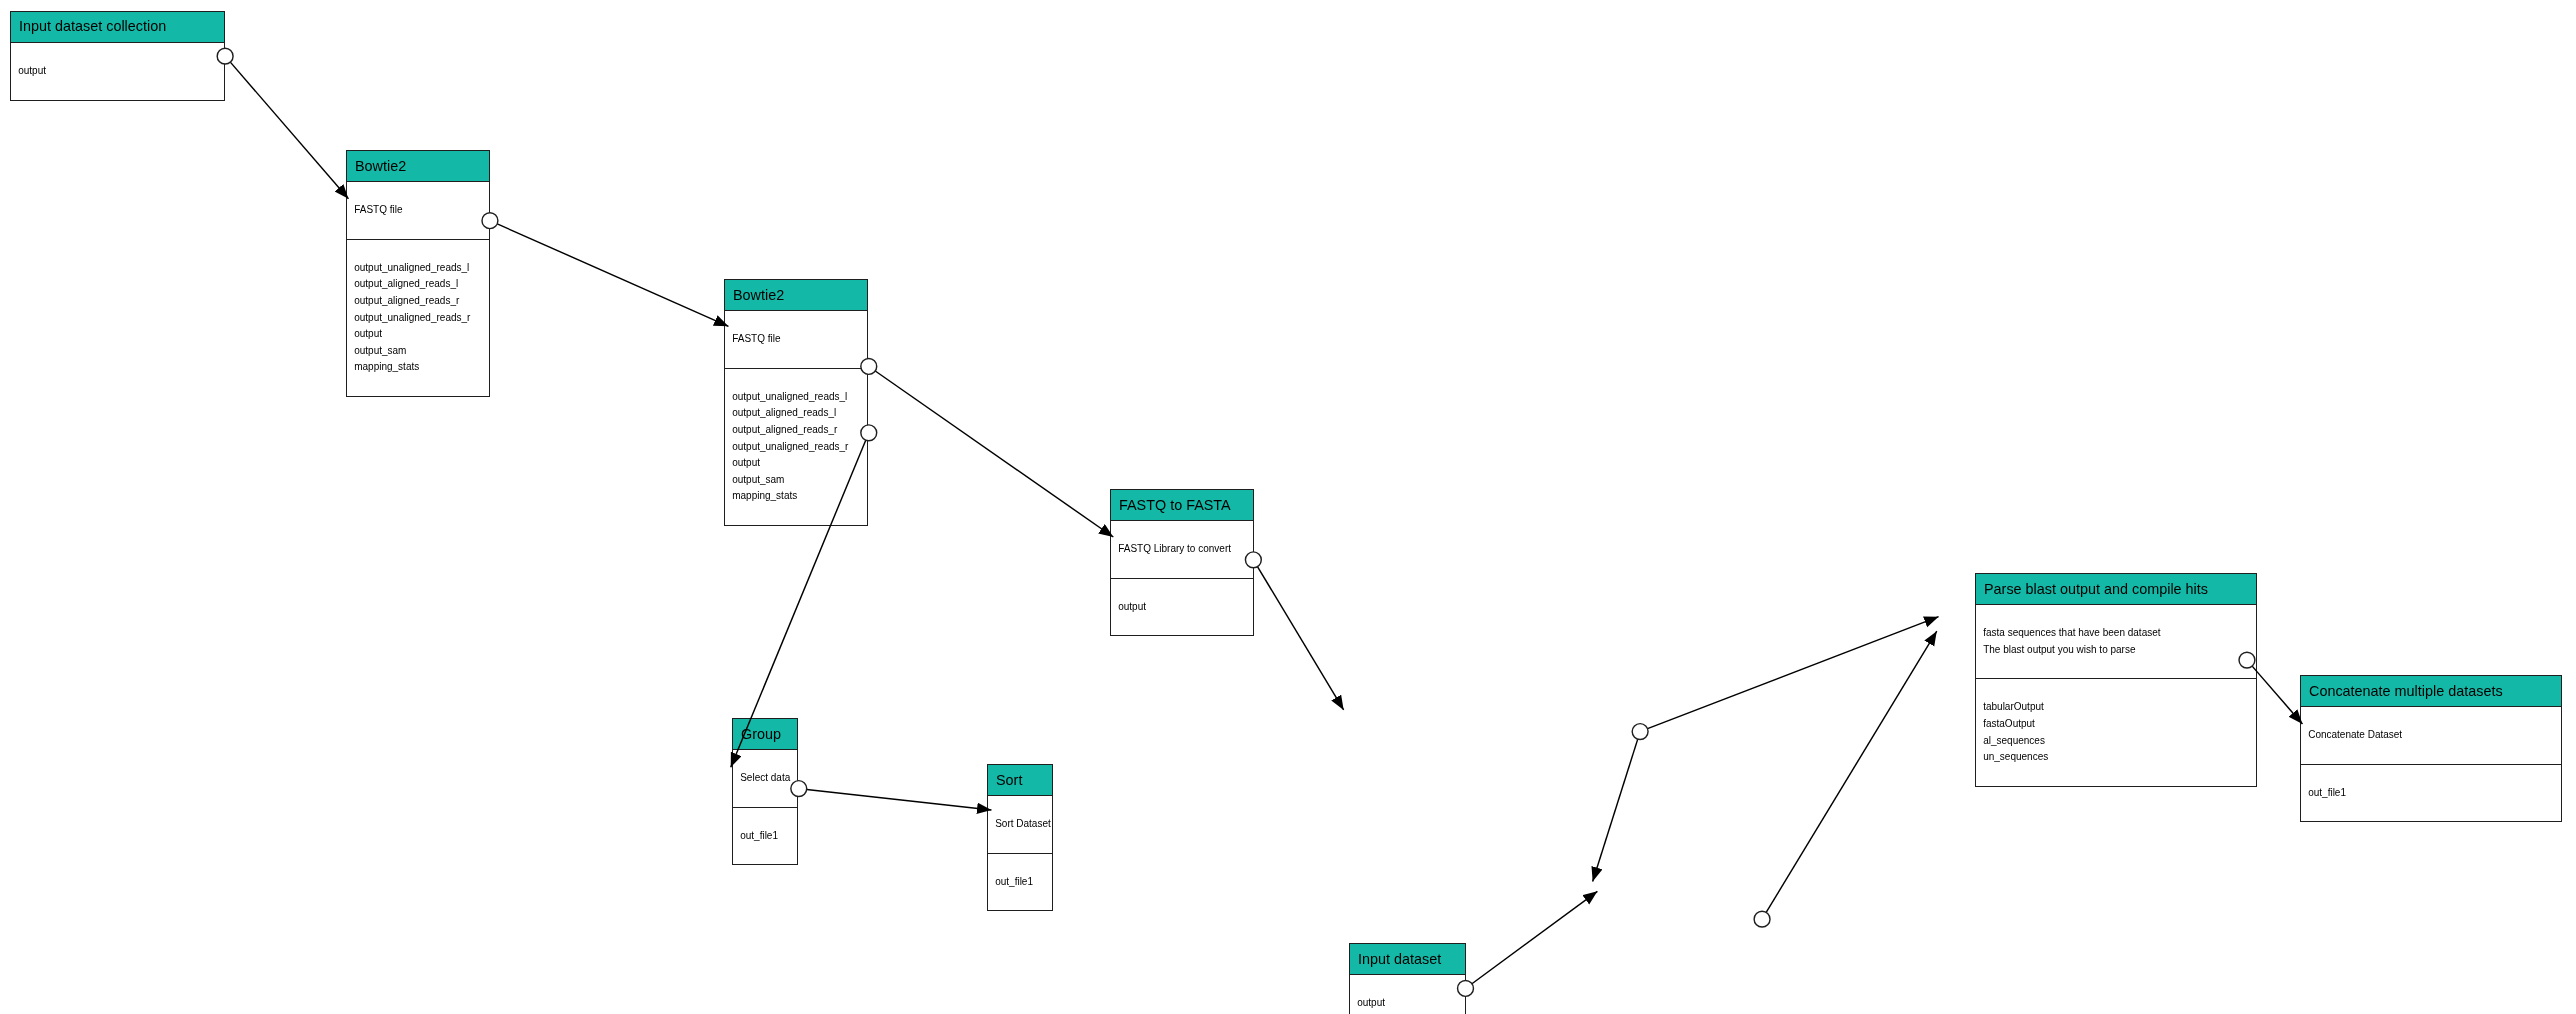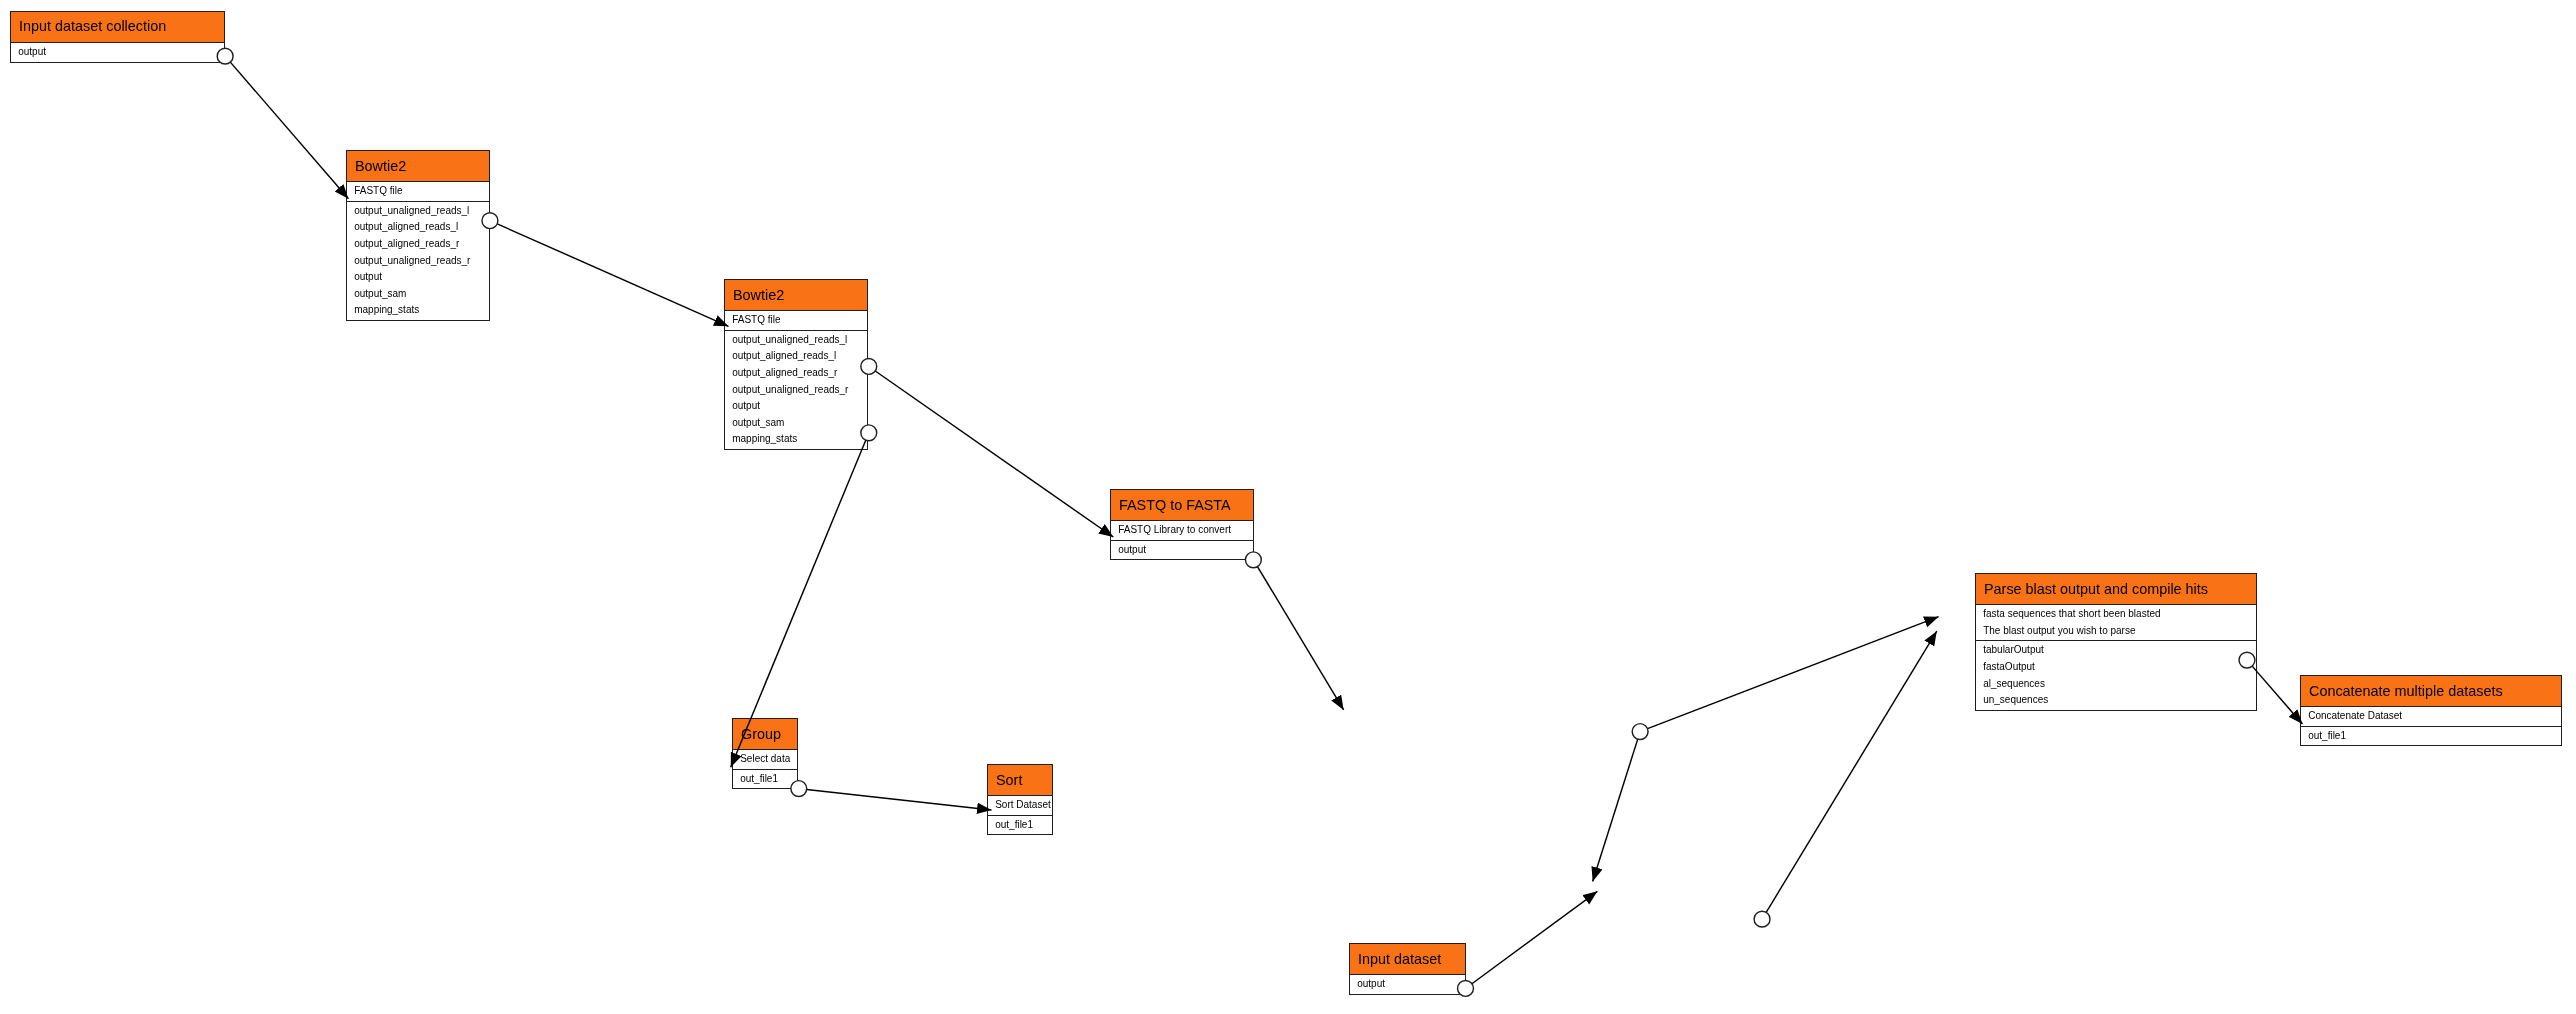--- a/index.html
+++ b/index.html
@@ -12,29 +12,29 @@
     background: #ffffff;
     overflow: hidden;
   }
   .node {
     position: absolute;
     background: #ffffff;
     border: 1.4px solid #1f1f1f;
     z-index: 1;
   }
   .node-header {
-    background: #f97316;
+    background: #14b8a6;
     border-bottom: 1.4px solid #1f1f1f;
     padding: 6.5px 8px;
     font-size: 14.4px;
     line-height: 17.3px;
     white-space: nowrap;
     cursor: move;
   }
-  .node-section { padding: 1px 0; background: #ffffff; }
+  .node-section { padding: 20px 0; background: #ffffff; }
   .node-inputs { border-bottom: 1.4px solid #1f1f1f; }
   .row {
     font-size: 10px;
     line-height: 16.6px;
     padding: 0 7.2px;
     white-space: nowrap;
   }
   .edge-layer {
     position: absolute;
     left: 0; top: 0;
@@ -128,21 +128,21 @@
       </div>
     <div class="node-section node-outputs">
         <div class="row">output</div>
       </div>
   </div>
     <div class="node" style="left: 1935px; top: 573px; width: 282px; margin-left: 40px;">
     <div class="node-header">
       <span>Parse blast output and compile hits</span>
     </div>
     <div class="node-section node-inputs">
-        <div class="row">fasta sequences that short been blasted</div>
+        <div class="row">fasta sequences that have been dataset</div>
         <div class="row">The blast output you wish to parse</div>
       </div>
     <div class="node-section node-outputs">
         <div class="row">tabularOutput</div>
         <div class="row">fastaOutput</div>
         <div class="row">al_sequences</div>
         <div class="row">un_sequences</div>
       </div>
   </div>
     <div class="node" style="left: 2300px; top: 675px; width: 262px;">

